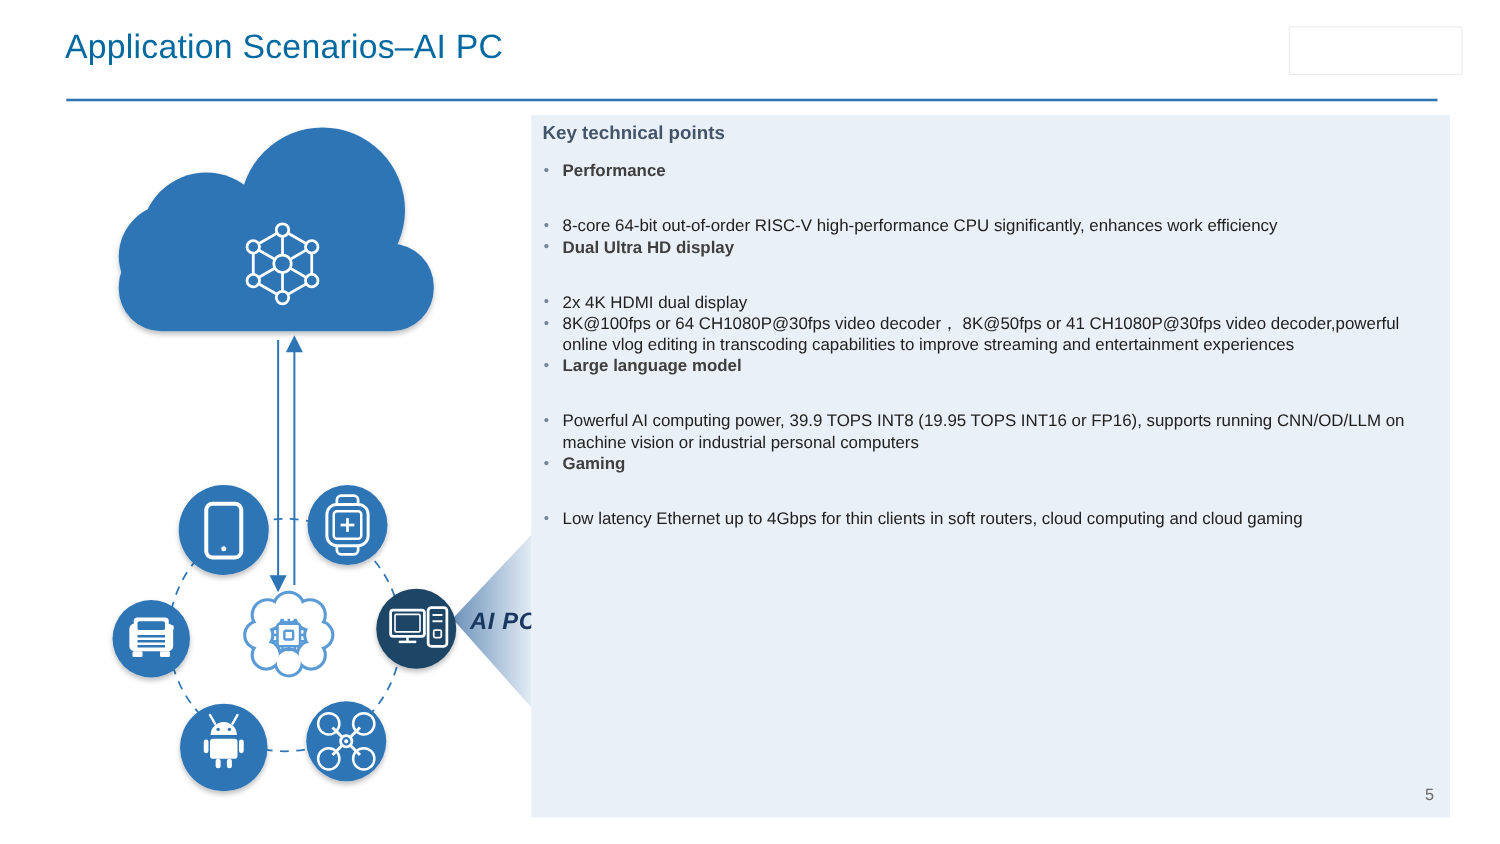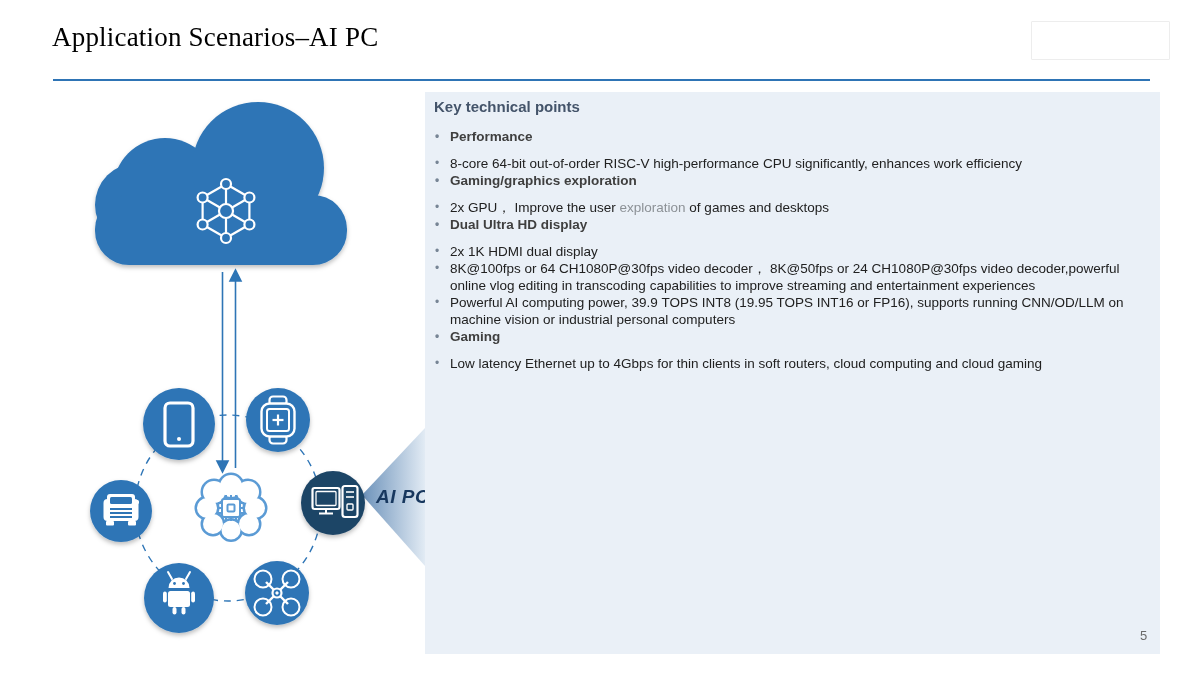--- a/index.html
+++ b/index.html
@@ -1,28 +1,28 @@
 <!DOCTYPE html>
 <html><head>
 <meta charset="utf-8">
 <style>
   html,body{margin:0;padding:0;background:#ffffff;font-family:"Liberation Sans",sans-serif;}
   .slide{position:relative;width:1200px;height:675px;background:#ffffff;overflow:hidden;}
 
-  .title{position:absolute;left:52px;top:22px;font-size:27px;color:#000000;letter-spacing:.2px;font-family:Liberation Serif, serif;}
+  .title{position:absolute;left:52px;top:22px;font-size:27px;color:#0369a1;letter-spacing:.2px;}
   .divider{position:absolute;left:53px;top:79px;width:1097px;height:2px;background:#2e74b5;}
   .logo-box{position:absolute;left:1031px;top:21px;width:137px;height:37px;background:#ffffff;border:1px solid #ededed;border-radius:1px;}
 
   .panel{position:absolute;left:425px;top:92px;width:735px;height:562px;background:#eaf0f7;box-sizing:border-box;padding:6px 34px 12px 9px;}
   .panel-heading{font-size:15px;font-weight:bold;color:#44546a;line-height:18px;}
   .panel ul{margin:0;padding:0;list-style:none;}
   .sec{margin-top:30px;}
   .panel-heading + .sec{margin-top:12px;}
   .sec li{position:relative;padding-left:16px;font-size:13.5px;line-height:17px;}
-  .sec li + li{margin-top:10px;}
+  .sec li + li{margin-top:27px;}
   .sec li::before{content:"\2022";position:absolute;left:1px;top:0;color:#778595;font-size:12px;}
   .sec li.hd{font-weight:bold;color:#3f3f3f;}
   .sec li.bd{color:#212121;}
   .muted{color:#8c9196;}
 
   .page-num{position:absolute;left:1140px;top:628px;font-size:13px;color:#6a6a6a;}
 
   .diagram-svg{position:absolute;left:0;top:0;}
 </style>
 </head>
@@ -188,35 +188,32 @@
   </svg>
 
   <div class="panel">
     <div class="panel-heading">Key technical points</div>
 
     <ul class="sec">
       <li class="hd">Performance</li>
       <li class="bd">8-core 64-bit out-of-order RISC-V high-performance CPU significantly, enhances work efficiency</li>
     </ul>
 
-    <ul class="sec">
-      <li class="hd">Gaming/graphics exploration</li>
-      <li class="bd"><span>2x GPU， Improve the user </span><span class="muted">exploration</span><span> of games and desktops</span></li>
-    </ul>
 
     <ul class="sec">
       <li class="hd">Dual Ultra HD display</li>
-      <li class="bd">2x 1K HDMI dual display</li>
-    </ul>
-
-    <ul class="sec">
-      <li class="bd">8K@100fps or 64 CH1080P@30fps video decoder， 8K@50fps or 24 CH1080P@30fps video decoder,powerful online vlog editing in transcoding capabilities to improve streaming and entertainment experiences</li>
-    </ul>
-
-    <ul class="sec">
+      <li class="bd">2x 4K HDMI dual display</li>
+    </ul>
+
+    <ul class="sec">
+      <li class="bd">8K@100fps or 64 CH1080P@30fps video decoder， 8K@50fps or 41 CH1080P@30fps video decoder,powerful online vlog editing in transcoding capabilities to improve streaming and entertainment experiences</li>
+    </ul>
+
+    <ul class="sec">
+      <li class="hd">Large language model</li>
       <li class="bd">Powerful AI computing power, 39.9 TOPS INT8 (19.95 TOPS INT16 or FP16), supports running CNN/OD/LLM on machine vision or industrial personal computers</li>
     </ul>
 
 
     <ul class="sec">
       <li class="hd">Gaming</li>
       <li class="bd">Low latency Ethernet up to 4Gbps for thin clients in soft routers, cloud computing and cloud gaming</li>
     </ul>
   </div>
 

